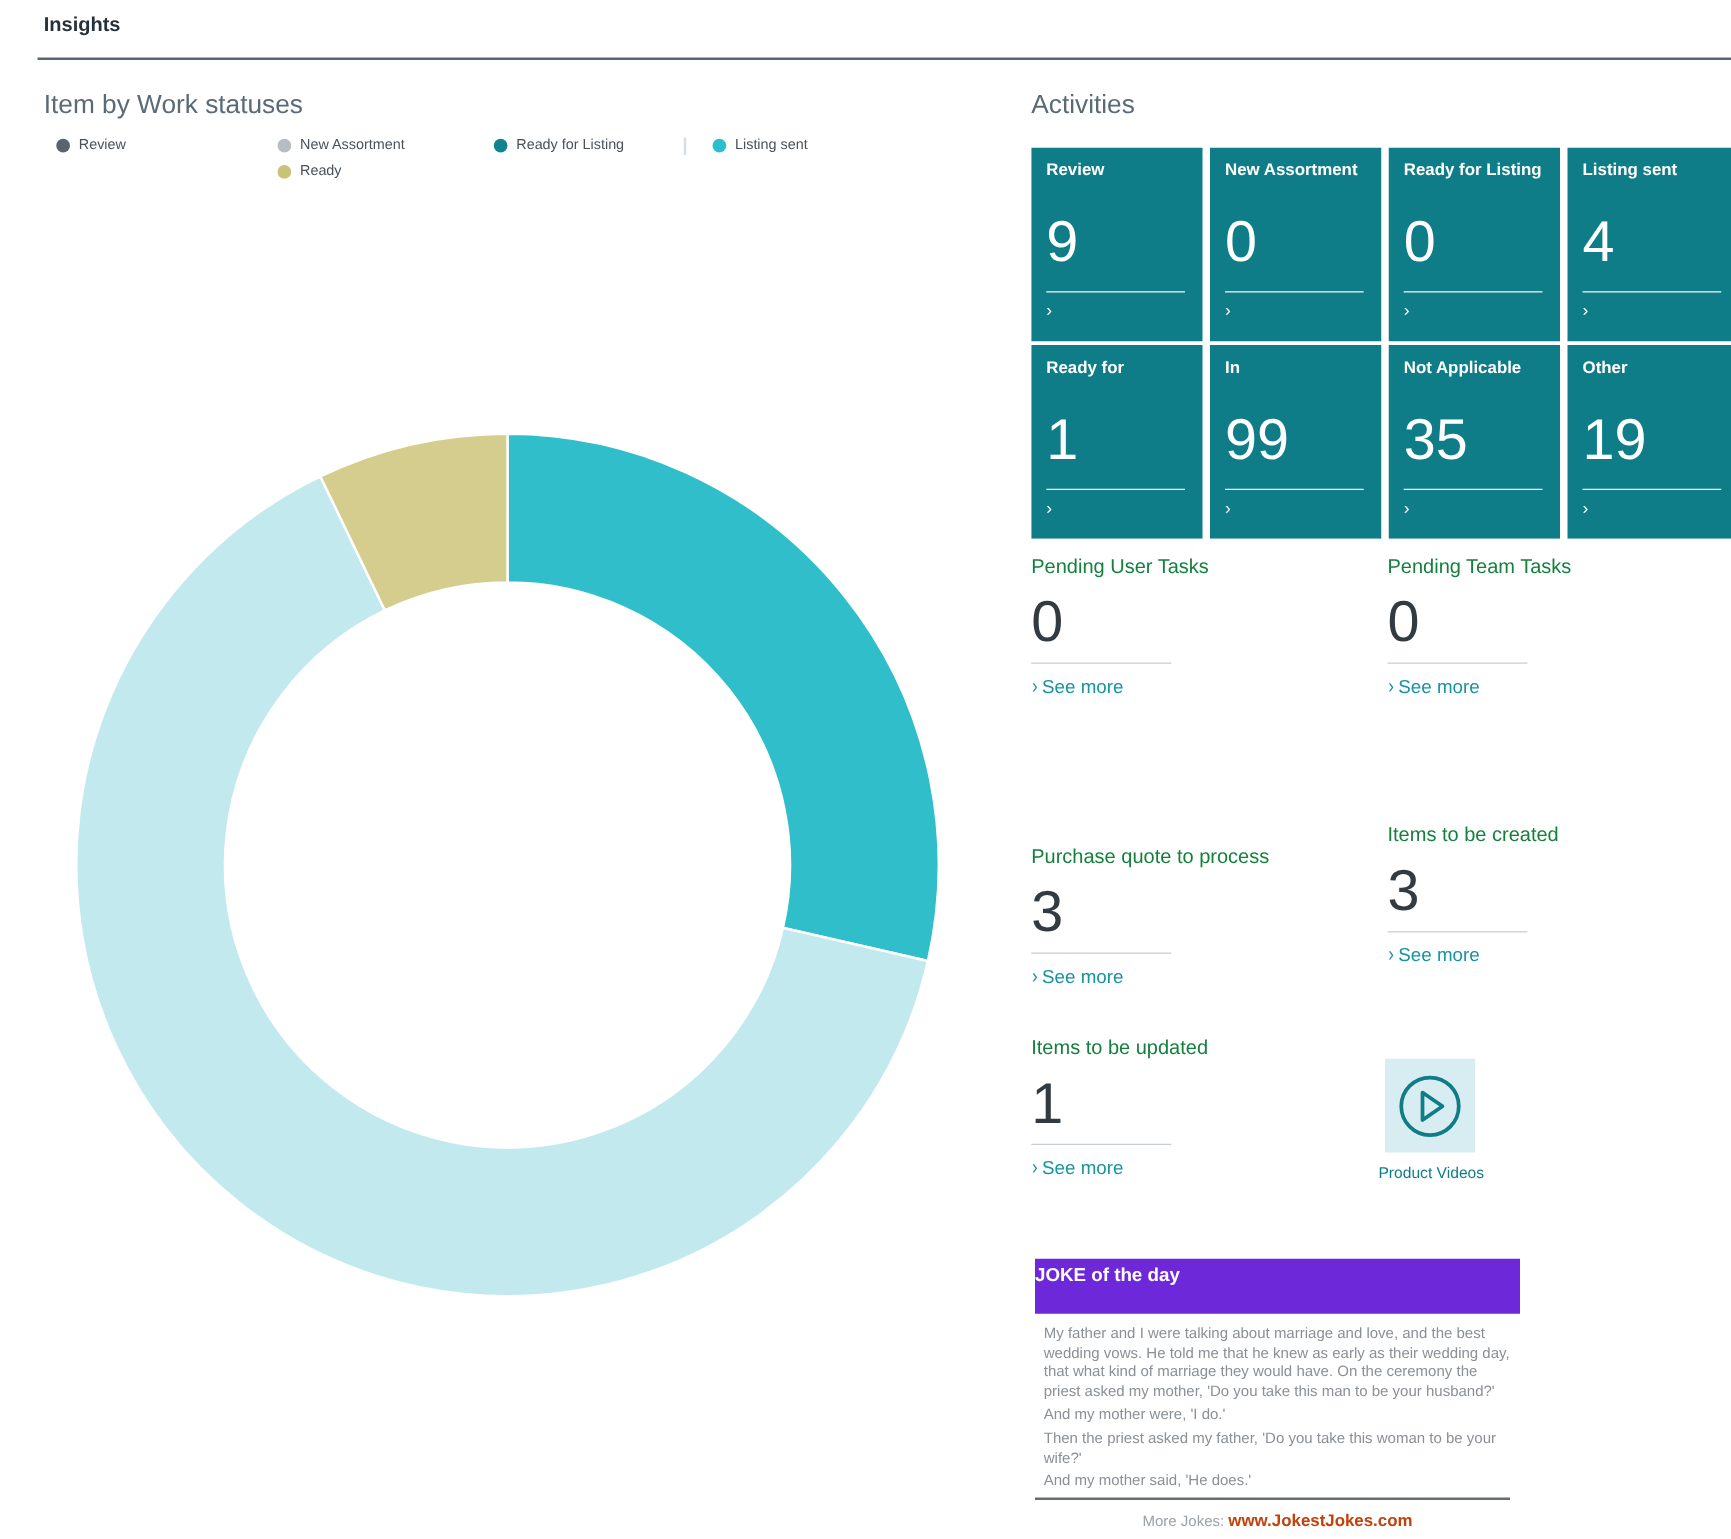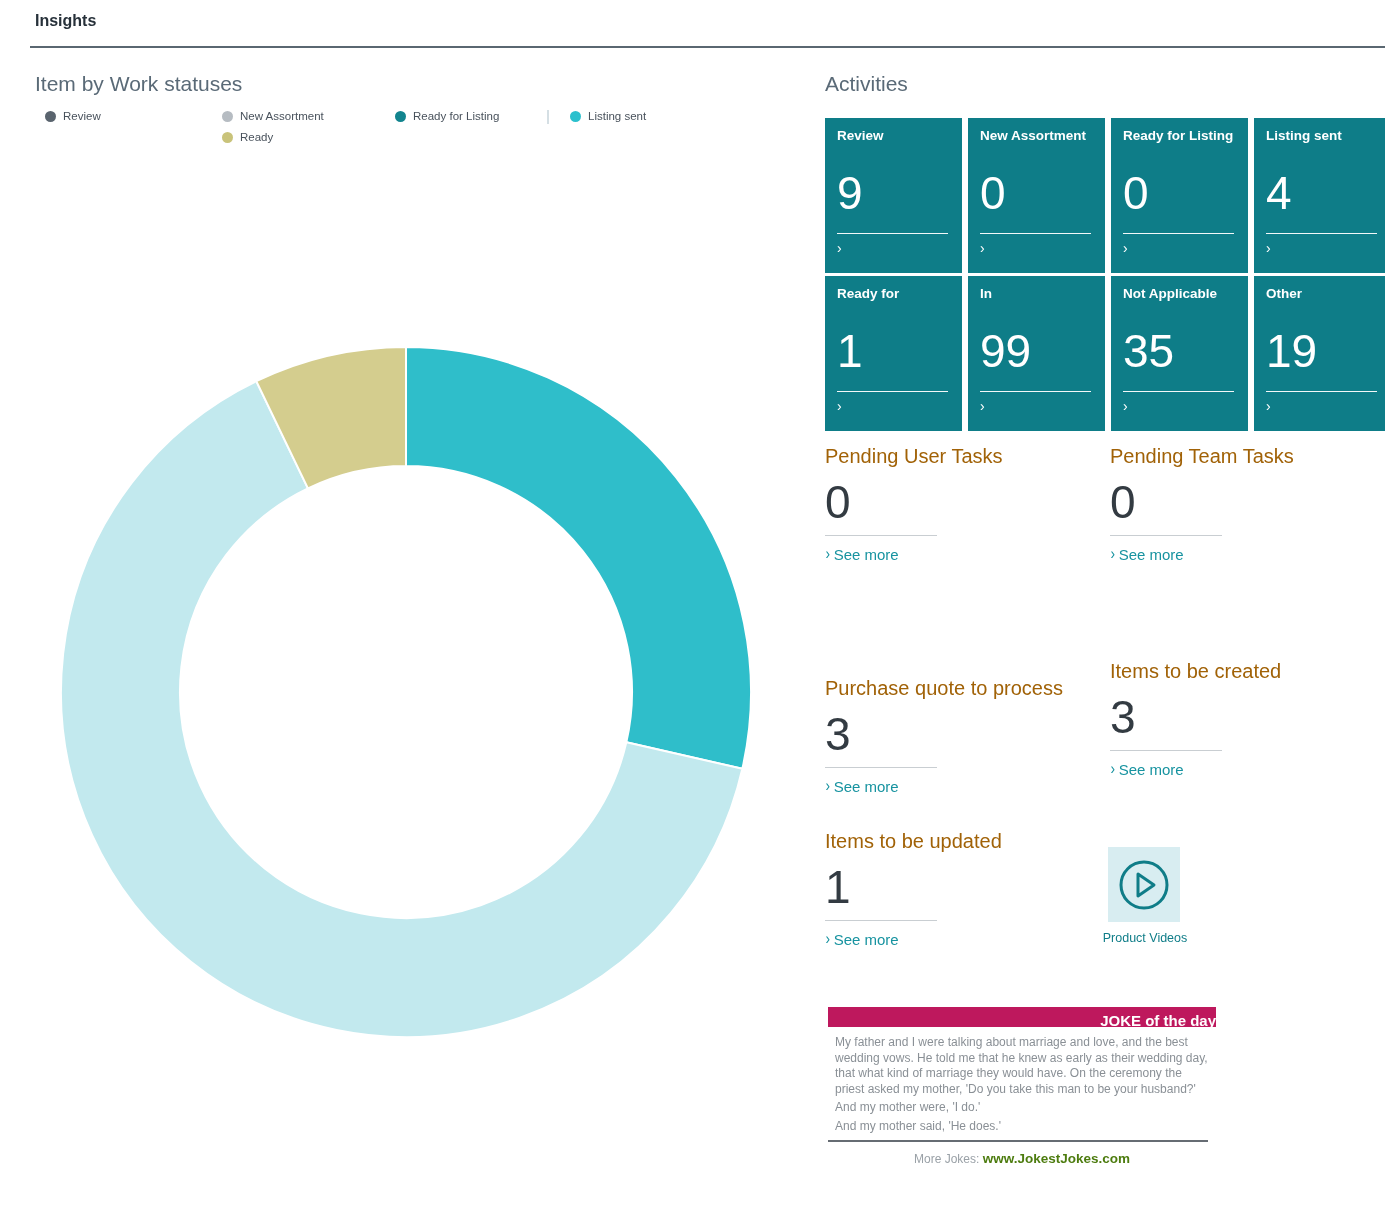--- a/index.html
+++ b/index.html
@@ -29,41 +29,41 @@
               grid-template-columns:repeat(4,137px);gap:3px 6px;overflow:hidden;}
   .tile{height:155px;box-sizing:border-box;background:#0e7d88;color:#fff;
         padding:9px 12px 0 12px;display:flex;flex-direction:column;cursor:pointer;}
   .tile-label{font-size:13.5px;font-weight:700;line-height:1.3;height:42px;}
   .tile-num{font-size:46px;font-weight:200;line-height:1.08;height:52px;}
   .tile-rule{border-top:1px solid rgba(255,255,255,.95);margin:12px 2px 0 0;}
   .tile-chev{font-size:14px;font-weight:400;margin-top:6px;}
 
   
   .stat{position:absolute;width:250px;}
-  .stat-label{font-size:20px;color:#a16207;}
+  .stat-label{font-size:16px;color:#15803d;}
   .stat-num{font-size:46px;font-weight:200;color:#333b42;margin-top:10px;line-height:1.05;}
   .stat-rule{width:112px;border-top:1px solid #c9ced2;margin-top:9px;}
   .stat-more{margin-top:8px;color:#1793a0;font-size:15px;display:flex;align-items:center;cursor:pointer;}
   .stat-more .chev{font-size:17px;font-weight:300;margin-right:3px;transform:scaleX(.8);}
 
   
   .pv-box{position:absolute;left:1108px;top:847px;width:72px;height:75px;background:#d8edf1;
           display:flex;align-items:center;justify-content:center;cursor:pointer;}
   .pv-label{position:absolute;left:1145px;top:931px;transform:translateX(-50%);
             font-size:12.5px;color:#0f7d88;white-space:nowrap;}
 
   
   .joke{position:absolute;left:828px;top:1007px;width:388px;}
-  .joke-header{background:#be185d;color:#fff;font-weight:700;font-size:15px;
-               text-align:right;height:20px;line-height:28px;}
+  .joke-header{background:#6d28d9;color:#fff;font-weight:700;font-size:15px;
+               text-align:left;height:44px;line-height:28px;}
   .joke-body{padding:5px 4px 0 4px;font-size:12px;line-height:15.6px;color:#8a9096;}
   .joke-body p{margin:3px;}
   .joke-rule{border-top:2px solid #666c73;margin-top:5px;width:380px;}
   .joke-footer{margin-top:9px;text-align:center;font-size:12px;color:#9aa1a7;}
-  .joke-link{color:#4d7c0f;font-weight:700;font-size:13.5px;cursor:pointer;}
+  .joke-link{color:#c2410c;font-weight:700;font-size:13.5px;cursor:pointer;}
 </style>
 </head>
 <body>
 
 <div class="page">
 
   <div class="page-title">Insights</div>
   <div class="top-divider"></div>
 
   <div class="section-title left">Item by Work statuses</div>
@@ -204,20 +204,21 @@
       <path d="M22 17 L38 28 L22 39 Z" fill="none" stroke="#0f7d88" stroke-width="3" stroke-linejoin="round"></path>
     </svg>
   </div>
   <div class="pv-label">Product Videos</div>
 
   <div class="joke">
     <div class="joke-header">JOKE of the day</div>
     <div class="joke-body" id="joke-body">
         <p>My father and I were talking about marriage and love, and the best wedding vows. He told me that he knew as early as their wedding day, that what kind of marriage they would have. On the ceremony the priest asked my mother, 'Do you take this man to be your husband?'</p>
         <p>And my mother were, 'I do.'</p>
+        <p>Then the priest asked my father, 'Do you take this woman to be your wife?'</p>
         <p>And my mother said, 'He does.'</p>
       </div>
     <div class="joke-rule"></div>
     <div class="joke-footer">
       <span>More Jokes:</span>
       <span class="joke-link">www.JokestJokes.com</span>
     </div>
   </div>
 
 </div>

